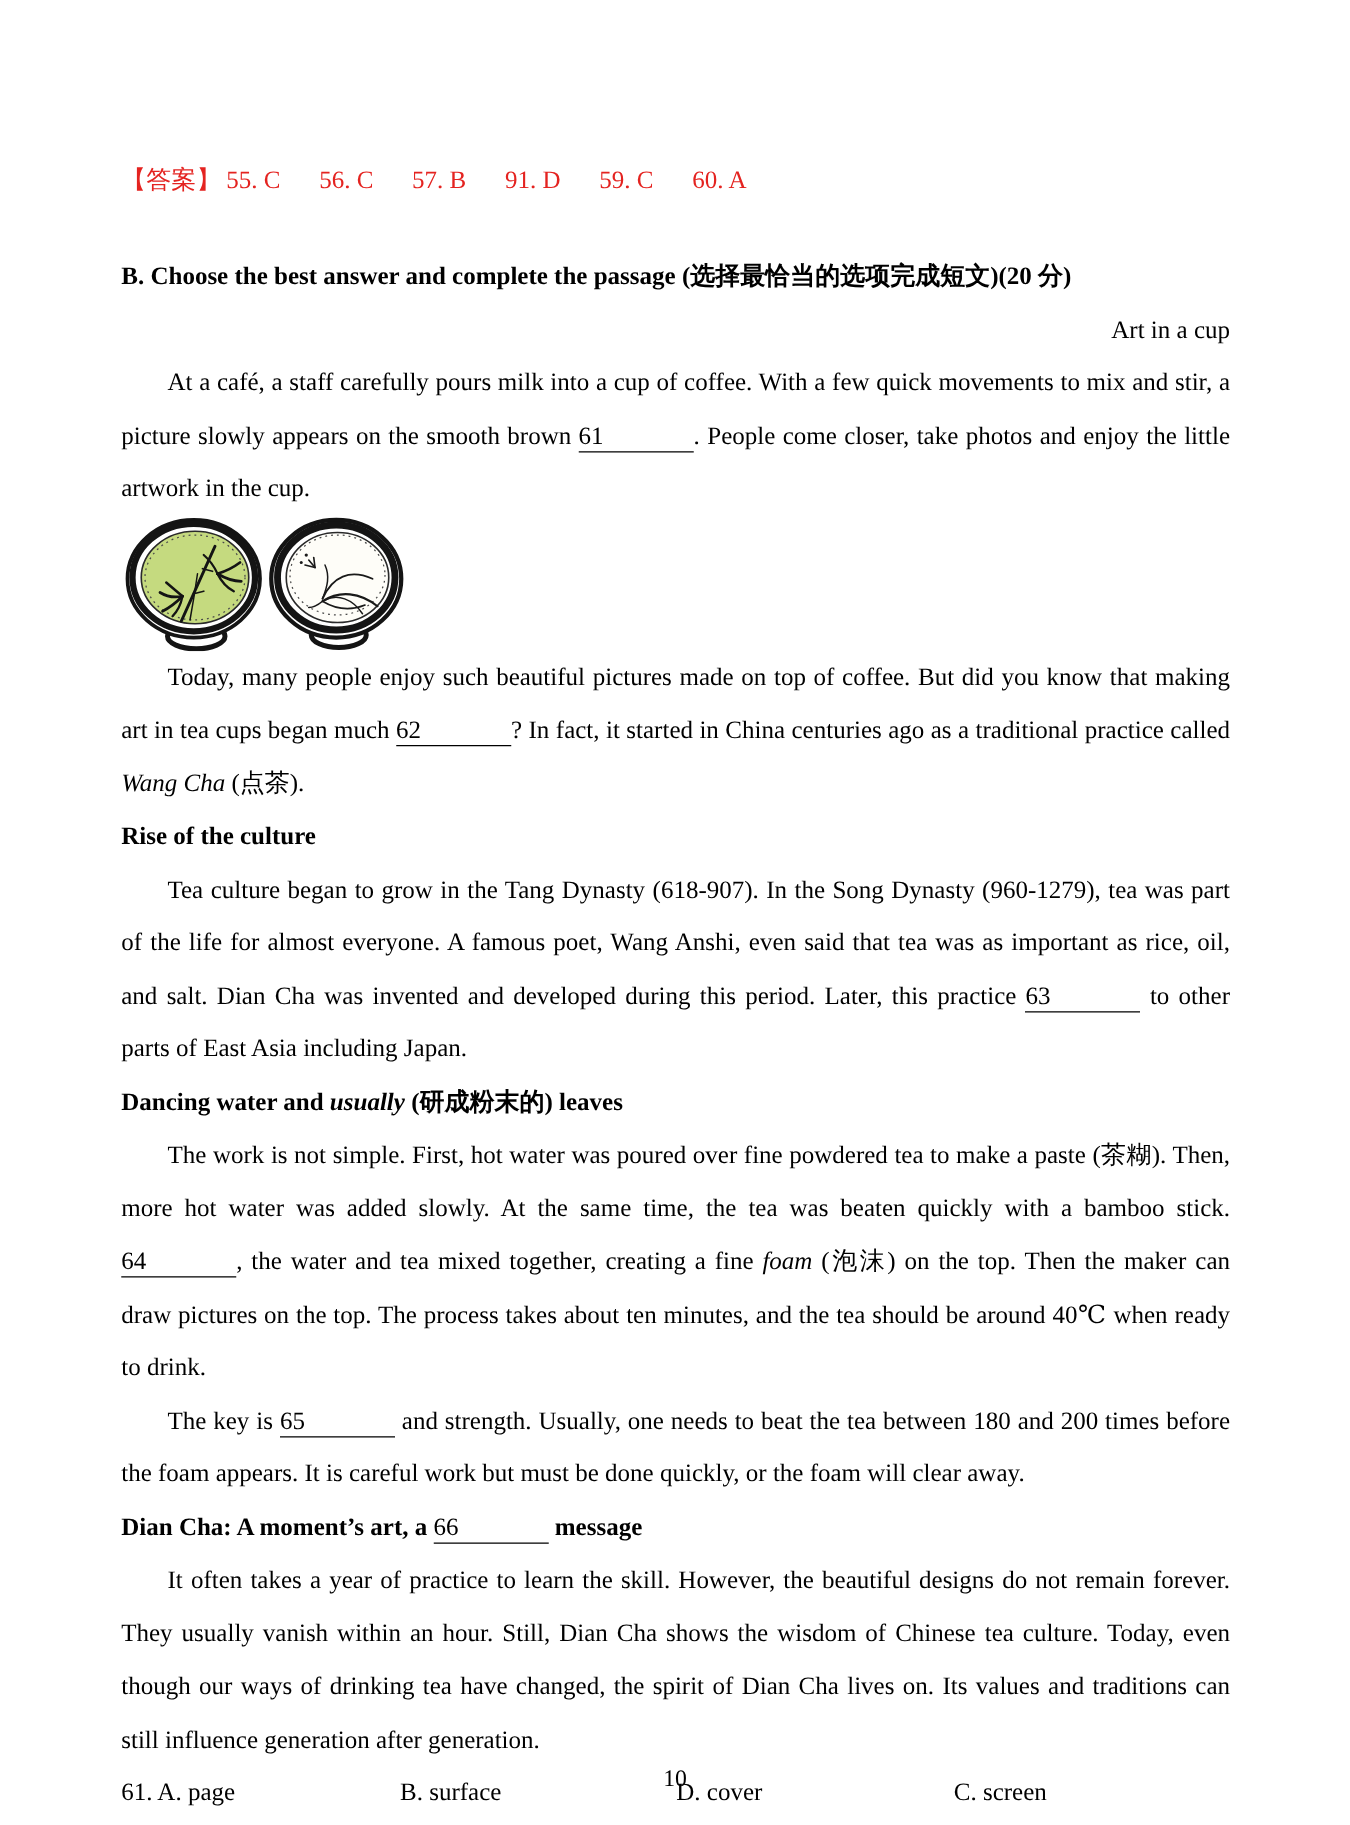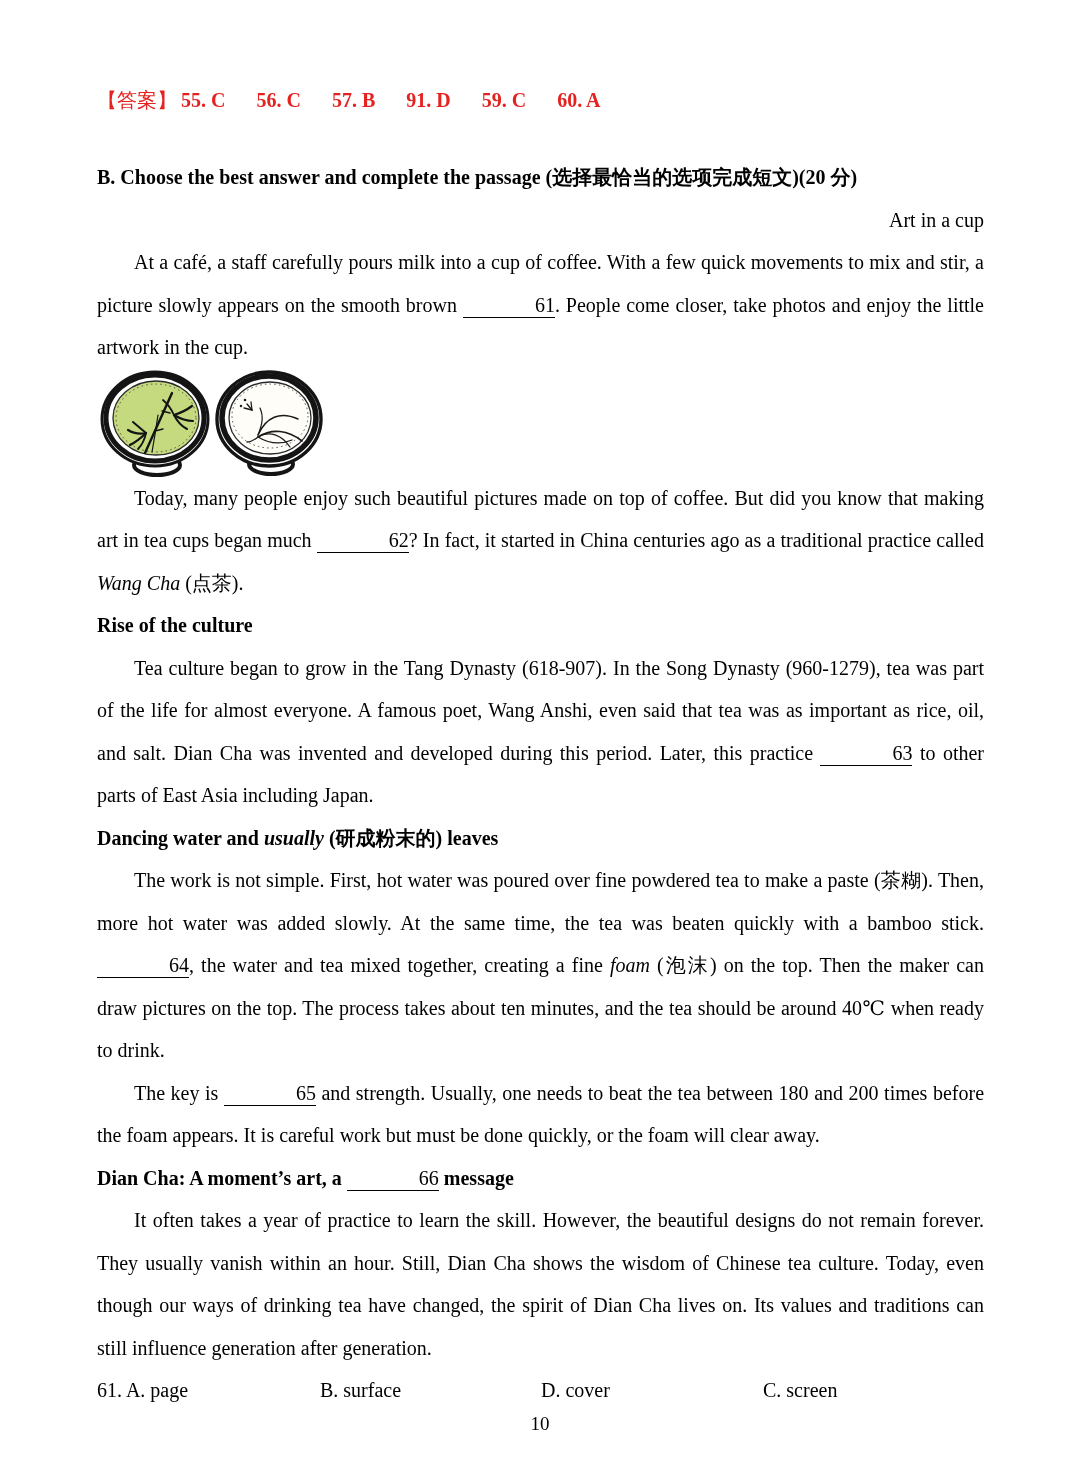--- a/index.html
+++ b/index.html
@@ -5,34 +5,34 @@
   * { margin:0; padding:0; box-sizing:border-box; }
   html,body { background:#ffffff; }
   body {
     width:1080px; height:1460px; position:relative; overflow:hidden;
     font-family:"Liberation Serif","DejaVu Serif",serif;
     color:#000; font-size:20px;
   }
   .content { padding:86px 96px 0 97px; }
 
   .answers { display:flex; align-items:baseline; line-height:28px; }
-  .answers .ans-label { margin-right:4px; }
-  .answers .ans-item { margin-right:31px;font-weight:bold; }
+  .answers .ans-label { margin-right:4px;margin-top:44px; }
+  .answers .ans-item { margin-right:31px; }
 
   .section-heading { margin-top:42px; font-weight:bold; line-height:42.5px; }
   .passage-title { text-align:right; font-weight:normal; line-height:42.5px; }
 
   .para {
     line-height:42.5px; text-align:justify; text-indent:37px;
   }
   .sub-heading { font-weight:bold; line-height:42.5px;font-family:Liberation Serif, serif; }
   .it { font-style:italic; }
 
   .blank {
-    display:inline-block; width:92px; text-align:right; text-indent:0;
+    display:inline-block; width:92px; text-align:left; text-indent:0;
     border-bottom:1.5px solid #000; font-weight:400; line-height:24px;
   }
 
   .cups { height:108px; margin:0 0 0 3px; }
   .cups svg { display:block; }
 
   .q-row { display:grid; grid-template-columns:223px 221px 222px 1fr; line-height:42.5px; }
 
   .footer {
     position:absolute; top:1412px; left:0; width:100%;

